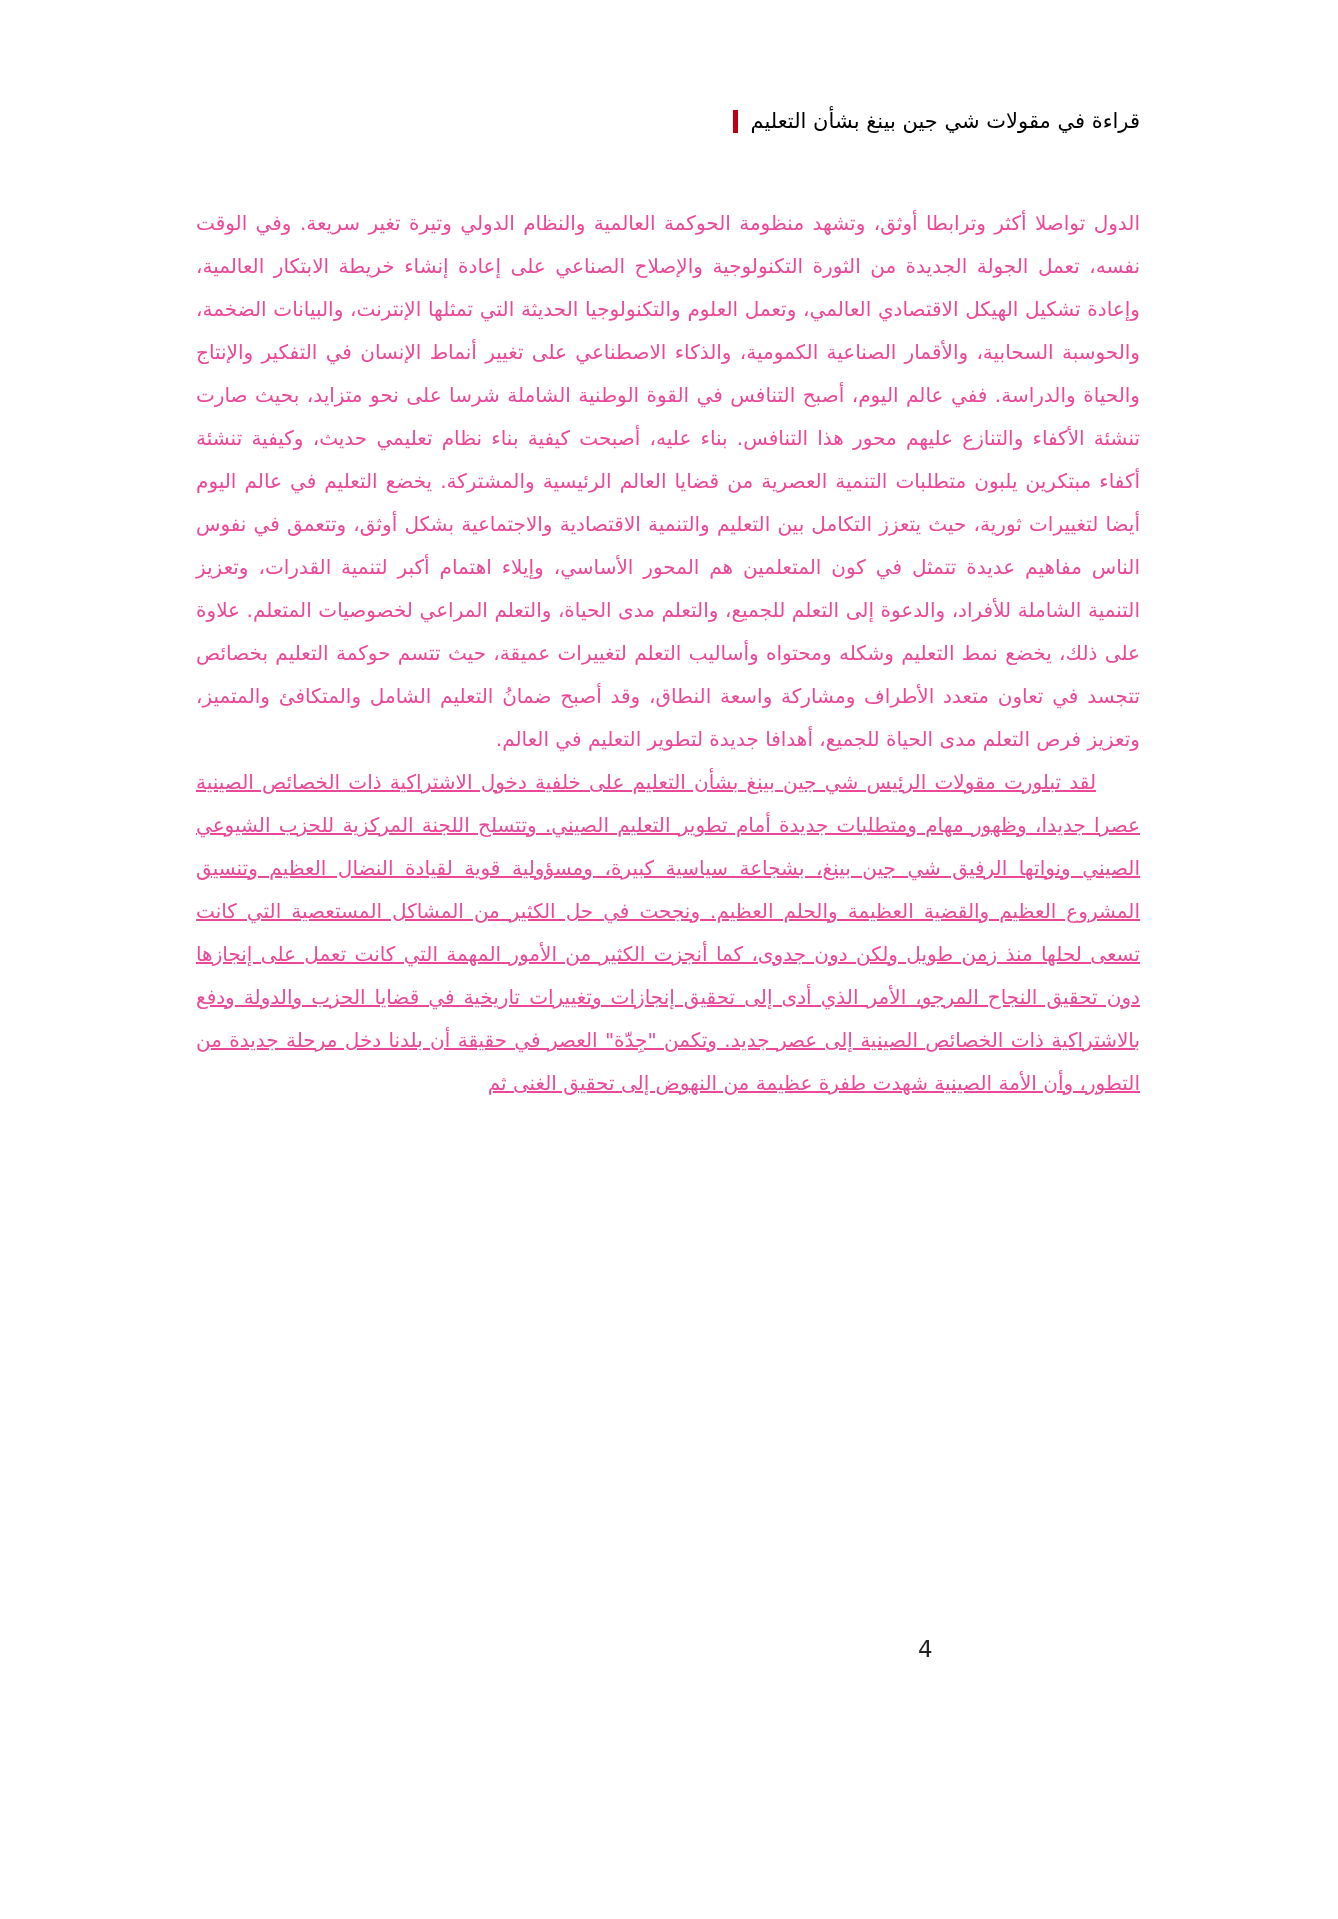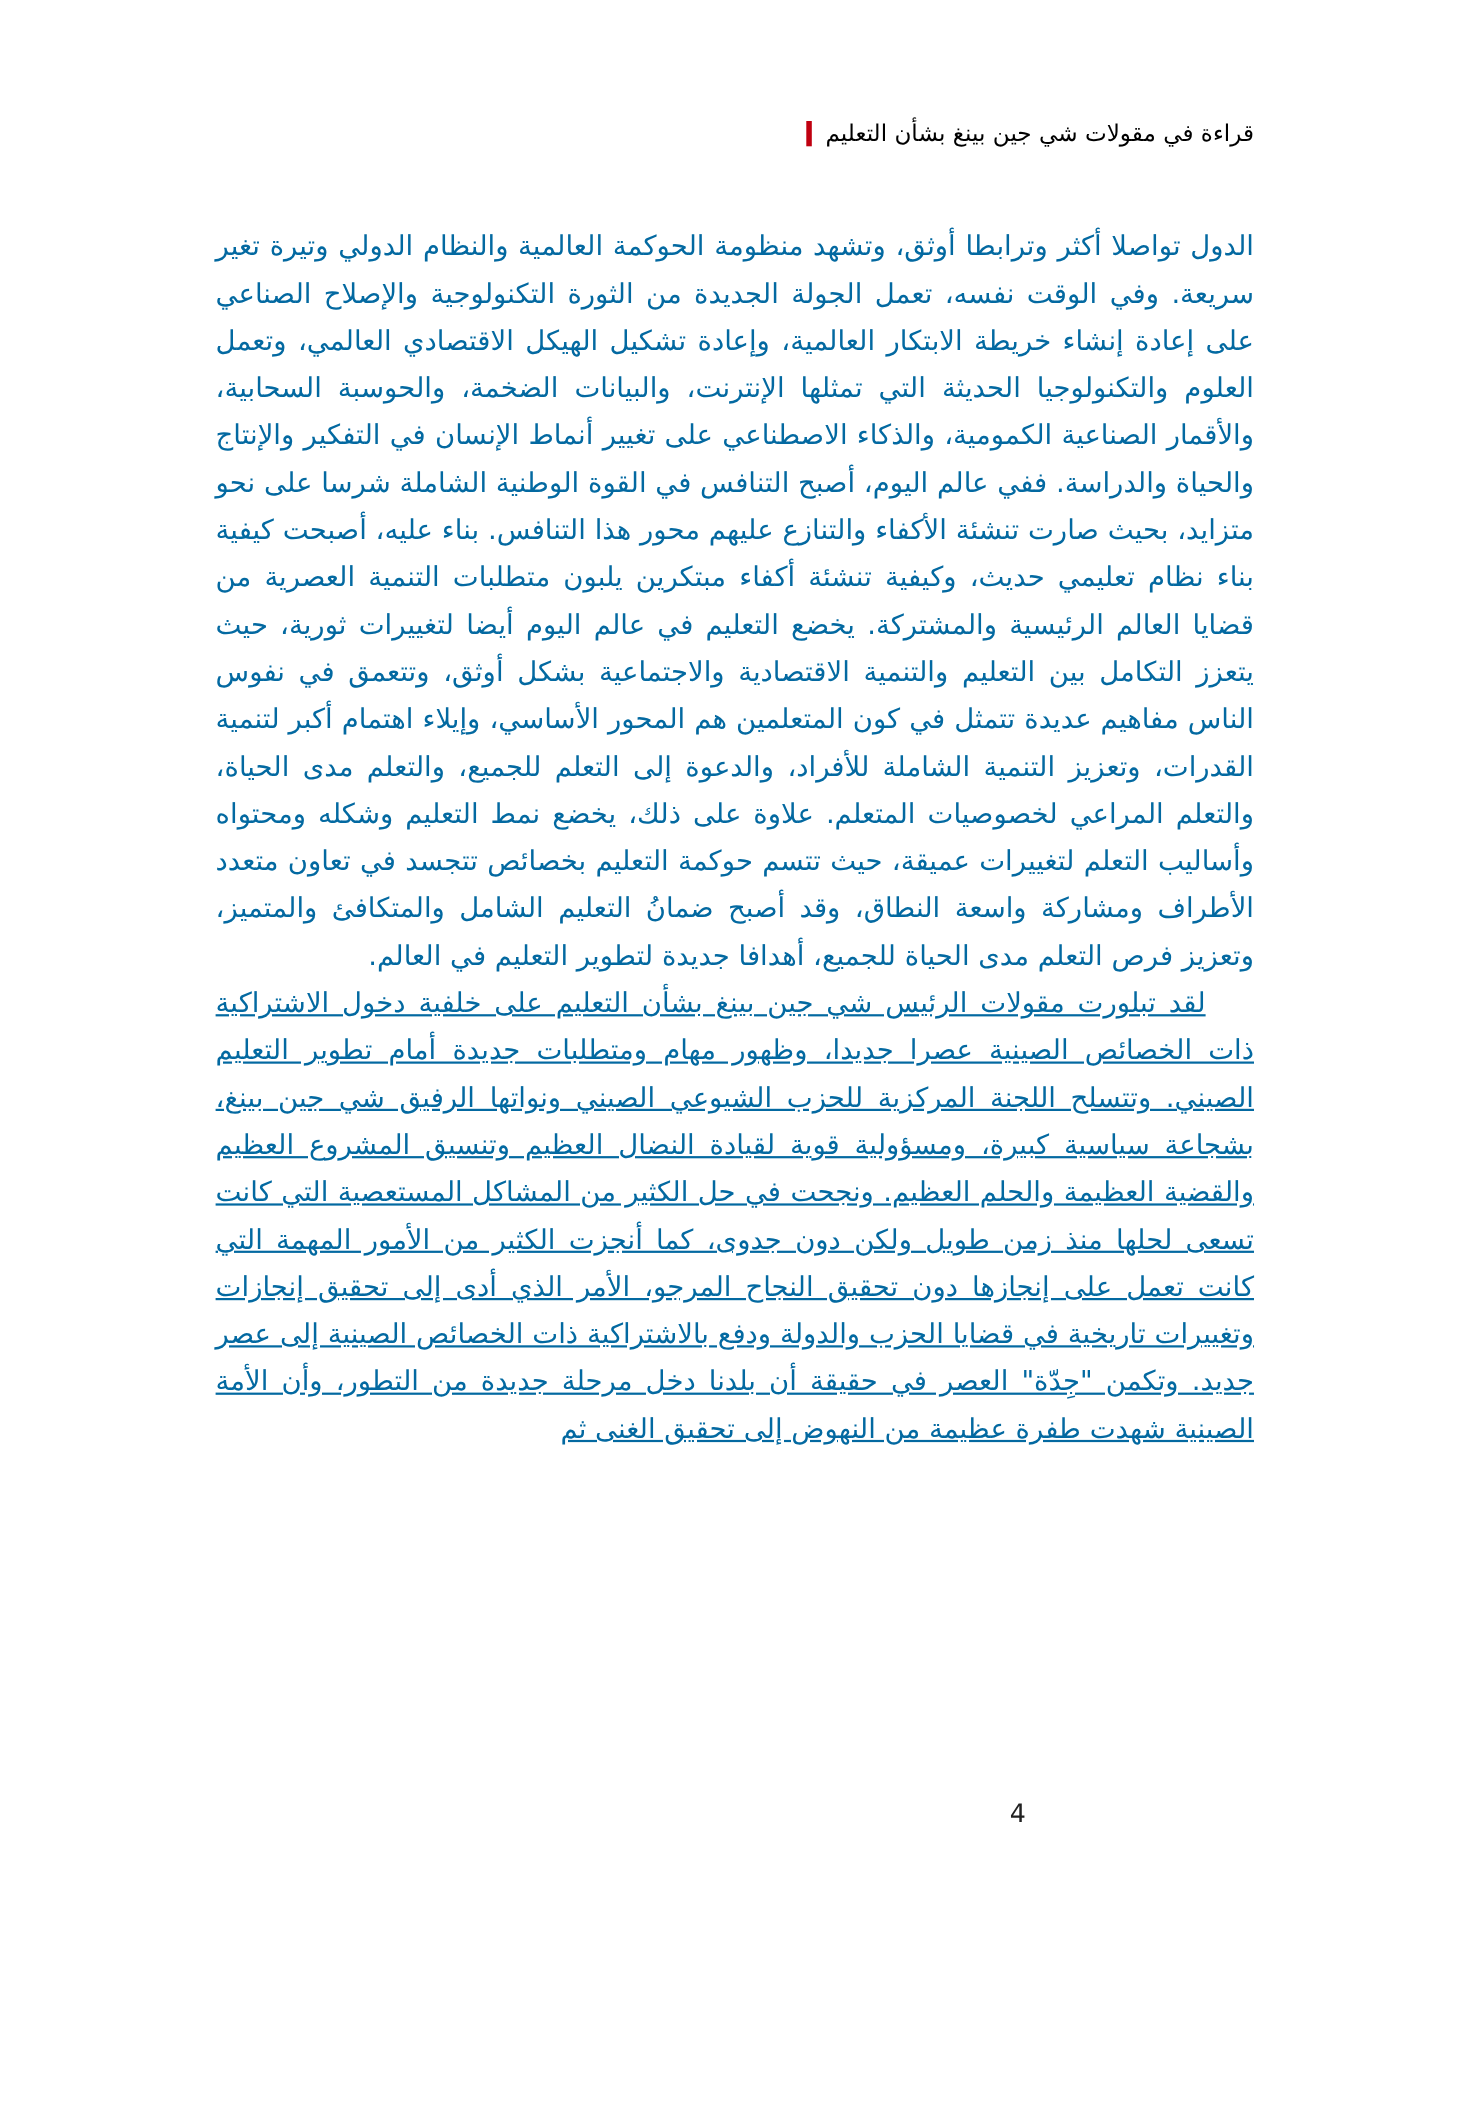--- a/index.html
+++ b/index.html
@@ -39,23 +39,23 @@
     background: #c00010;
     flex: 0 0 auto;
   }
   
   .body-text {
     position: absolute;
     top: 202px;
     right: 198px;
     left: 196px;
     direction: rtl;
-    font-size: 25px;
+    font-size: 20px;
     line-height: 43px;
-    color: #0369a1;
+    color: #ec4899;
   }
   .para {
     text-align: justify;
     text-justify: inter-word;
   }
   .para.indent {
     text-indent: 44px;
     text-decoration: underline;
   }
   

